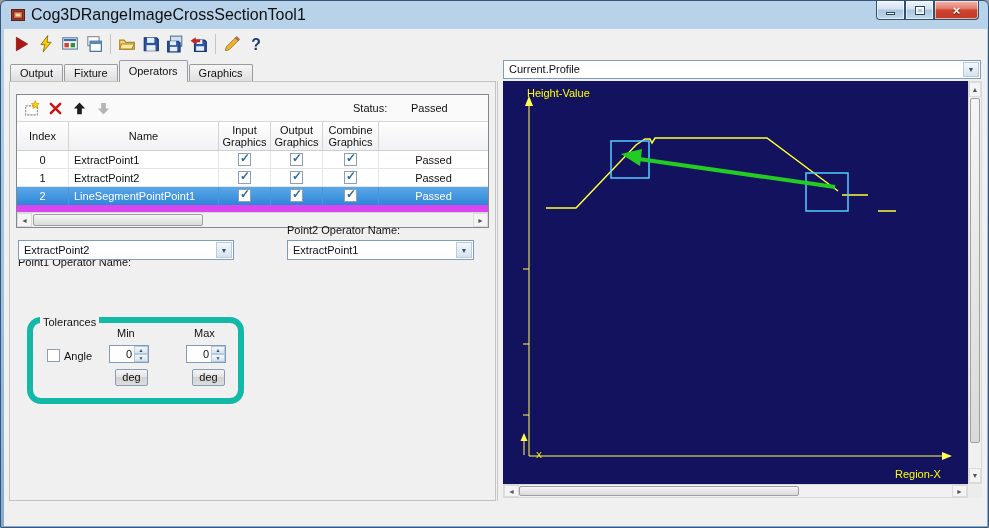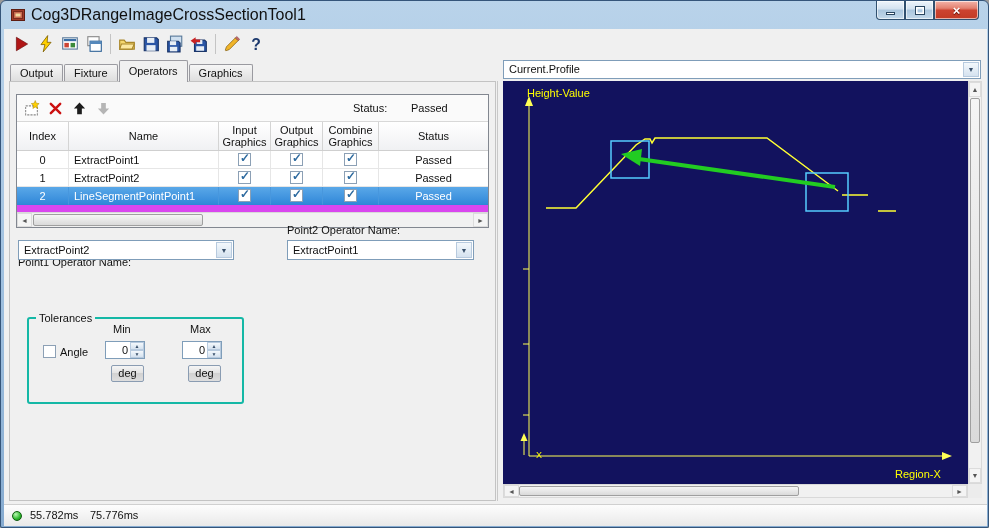--- a/index.html
+++ b/index.html
@@ -72,21 +72,21 @@
     border:1px solid #9f9f9f; border-radius:2px; }
   .grid-hscroll { left:0; right:0; bottom:0; border-left:none; border-right:none; border-bottom:none; }
   
   .field-label { position:absolute; font-size:11px; color:#111; }
   .combo { position:absolute; height:20px; border:1px solid #7f9db9; background:#fff; }
   .combo-text { position:absolute; left:5px; top:3px; font-size:11px; color:#111; }
   .combo-arrow { position:absolute; right:1px; top:1px; bottom:1px; width:16px;
     background:linear-gradient(#f3f8fc,#d5e2ef); border:1px solid #b7cade;
     display:flex; align-items:center; justify-content:center; font-size:7px; color:#39506b; }
   
-  .groupbox { position:absolute; border:2px solid #14b8a6; border-radius:3px; }
+  .groupbox { position:absolute; border:6px solid #14b8a6; border-radius:14px; }
   .group-caption { position:absolute; left:7px; top:-7px; background:#f0f0f0; padding:0 3px; font-size:11px; color:#111; }
   .spinner { position:absolute; width:40px; height:18px; border:1px solid #7f9db9; background:#fff; display:flex; }
   .spin-value { flex:1; text-align:right; font-size:11px; padding:2px 2px 0 0; color:#111; }
   .spin-btns { width:14px; display:flex; flex-direction:column; }
   .spin-btn { flex:1; display:flex; align-items:center; justify-content:center; font-size:5px; color:#39506b;
     background:linear-gradient(#f3f8fc,#d5e2ef); border:1px solid #b7cade; }
   .deg-btn { position:absolute; width:33px; height:17px; border:1px solid #8a9cb2; border-radius:2px;
     background:linear-gradient(#f5f5f5 0%,#e4e4e4 45%,#d2d2d2 50%,#dedede 100%);
     font-size:11px; text-align:center; line-height:15px; color:#111; }
   
@@ -233,21 +233,20 @@
 
         <div class="thead">
           <div class="th col-index">Index</div>
           <div class="th col-name">Name</div>
           <div class="th col-input">Input
 Graphics</div>
           <div class="th col-output">Output
 Graphics</div>
           <div class="th col-combine">Combine
 Graphics</div>
-          <div class="th col-status" style="border-right:none;">Status</div>
         </div>
 
         <div class="trow" style="top:56px;">
           <div class="td col-index">0</div>
           <div class="td col-name tleft">ExtractPoint1</div>
           <div class="td col-input">
               <span class="checkbox checked"></span>
             </div>
           <div class="td col-output">
               <span class="checkbox checked"></span>
@@ -377,20 +376,15 @@
         <div class="sb-thumb" style="top:16px; left:1px; right:1px; height:345px;"></div>
       </div>
       <div class="scroll-h" style="left:2px; top:425px; width:465px; height:14px;">
         <div class="sb-btn" style="left:0;">◄</div>
         <div class="sb-btn" style="right:0;">►</div>
         <div class="sb-thumb" style="left:15px; top:1px; bottom:1px; width:280px;"></div>
       </div>
       <div class="corner"></div>
     </div>
 
-    <div class="statusbar">
-      <span class="led"></span>
-      <span class="time" style="left:26px;">55.782ms</span>
-      <span class="time" style="left:86px;">75.776ms</span>
-    </div>
 
   </div>
 </div>
 
 </body></html>

